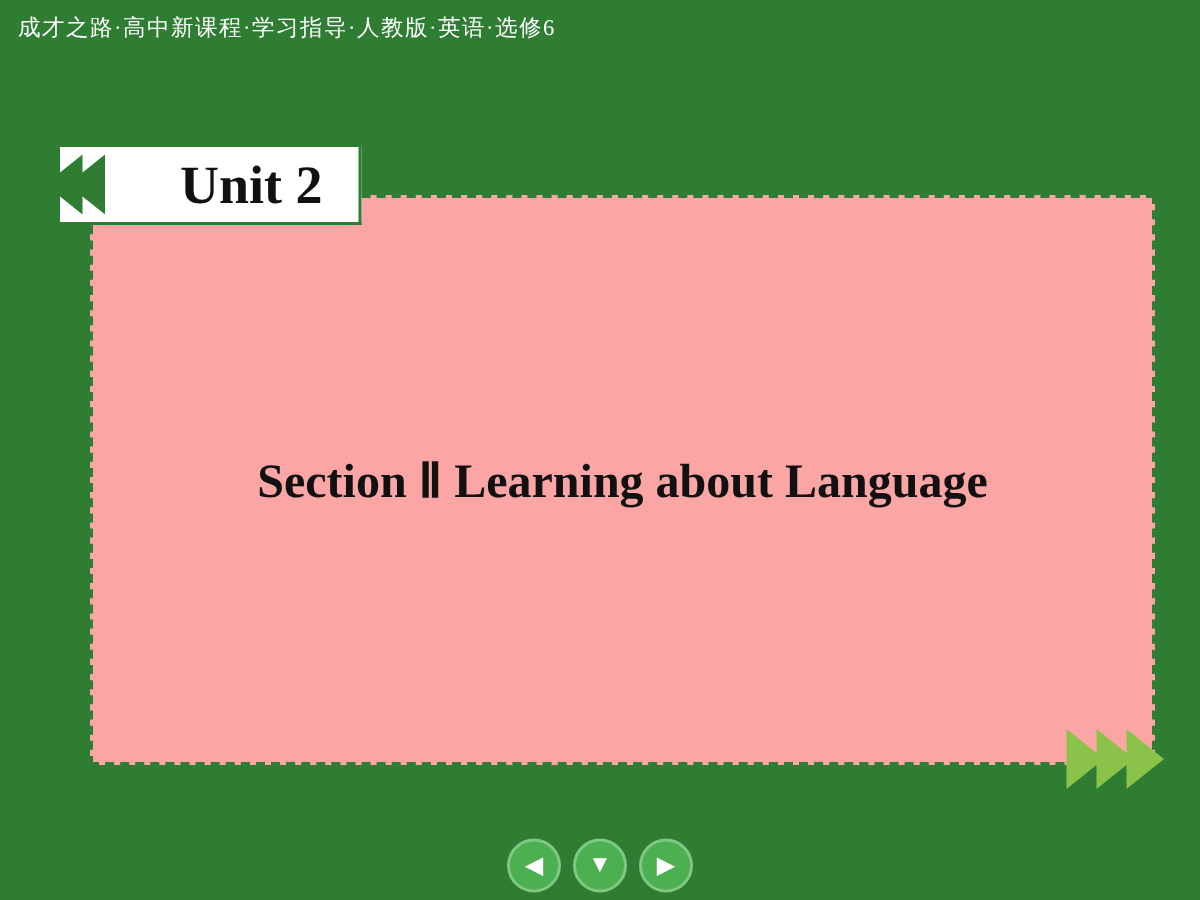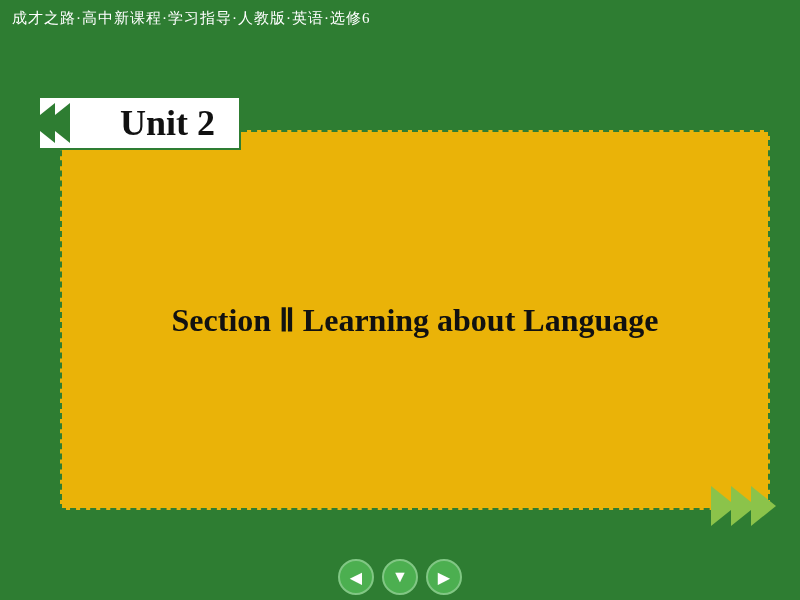--- a/index.html
+++ b/index.html
@@ -106,21 +106,21 @@
       z-index: 10;
     }
 
     .inner-card {
       position: absolute;
       top: 130px;
       left: 60px;
       right: 30px;
       bottom: 90px;
       border: 2px dashed #2e7d32;
-      background: #eab308;
+      background: #fca5a5;
       display: flex;
       align-items: center;
       justify-content: center;
     }
 
     .section-text {
       font-size: 32px;
       font-weight: bold;
       color: #111;
       font-family: 'Times New Roman', Georgia, serif;

